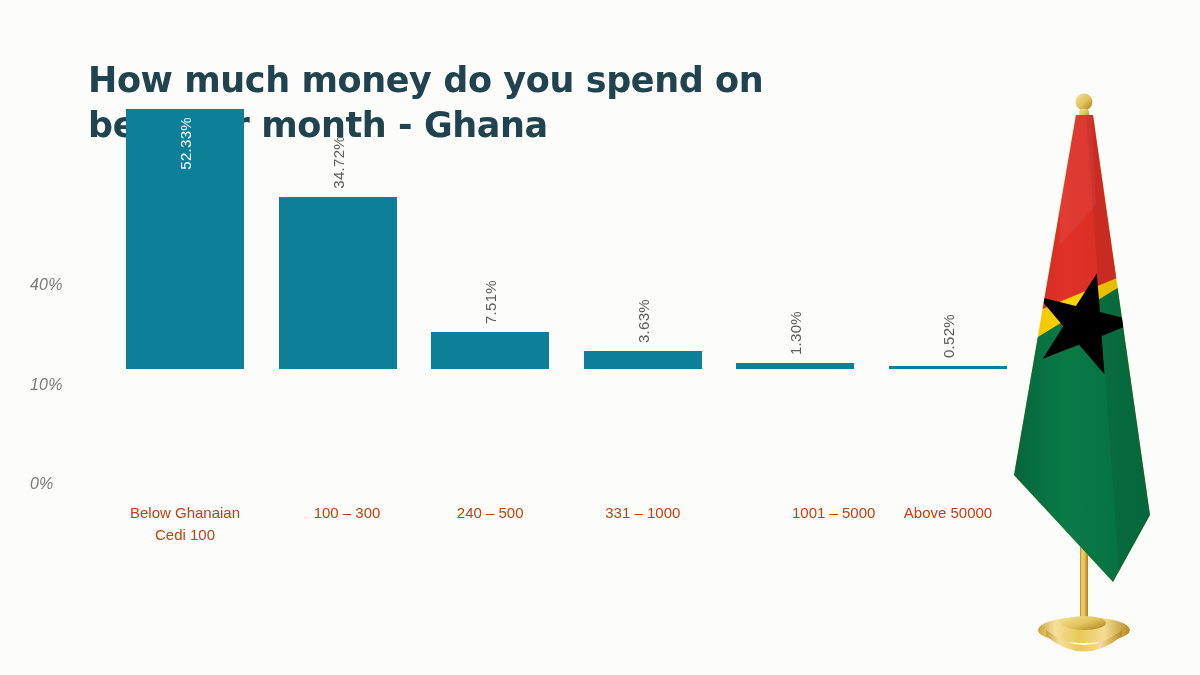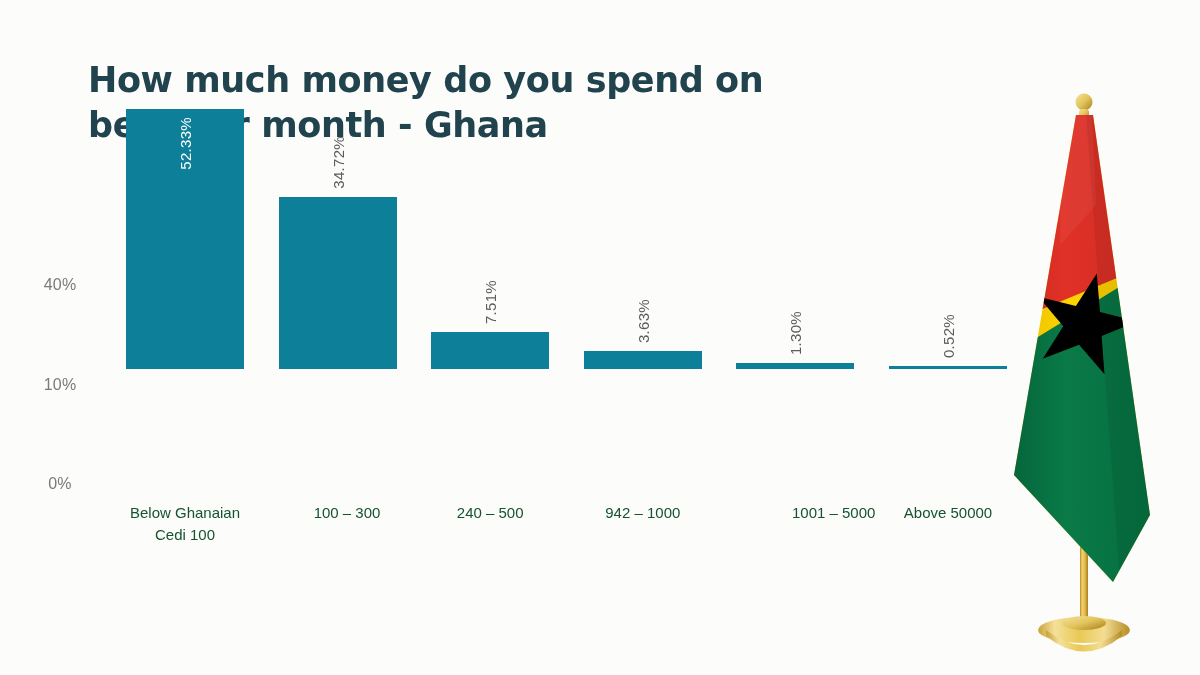--- a/index.html
+++ b/index.html
@@ -39,25 +39,26 @@
     position: absolute;
     left: 0;
     top: 0;
     width: 1010px;
     height: 560px;
   }
   .y-tick {
     position: absolute;
     right: 0;
     width: 60px;
-    text-align: center;
+    text-align: left;
     font-size: 16px;
     color: #7a7a7a;
     transform: translateY(-50%);
     letter-spacing: 0.2px;
+    font-style: italic;
   }
   #y-axis {
     position: absolute;
     left: 20px;
     top: 0;
     width: 70px;
     height: 560px;
   }
 
   .bar-slot {
@@ -89,21 +90,21 @@
   .bar-label.outside {
     color: #5c5c5c;
   }
   .cat-label {
     position: absolute;
     top: 502px;
     width: 160px;
     text-align: center;
     font-size: 15px;
     line-height: 1.45;
-    color: #14532d;
+    color: #c2410c;
     white-space: pre-line;
   }
 
   
   #flag {
     position: absolute;
     left: 1000px;
     top: 85px;
     width: 200px;
     height: 570px;
@@ -150,21 +151,21 @@
           <div class="bar" style="height: 3px; background: rgb(14, 127, 153);"></div>
           <div class="bar-label outside" style="bottom: 11px; color: rgb(92, 92, 92);">0.52%</div>
         </div>
       </div>
 
     <div id="categories">
         <div class="cat-label" style="left: 105px;">Below Ghanaian
 Cedi 100</div>
         <div class="cat-label" style="left: 267px;">100 – 300</div>
         <div class="cat-label" style="left: 410.2px;">240 – 500</div>
-        <div class="cat-label" style="left: 562.8px;">942 – 1000</div>
+        <div class="cat-label" style="left: 562.8px;">331 – 1000</div>
         <div class="cat-label" style="left: 715.4px; text-align: right;">1001 – 5000</div>
         <div class="cat-label" style="left: 868px;">Above 50000</div>
       </div>
   </div>
 
   <div id="flag">
     <svg viewBox="0 0 200 570" width="200" height="570" aria-hidden="true">
       <defs>
         <linearGradient id="goldPole" x1="0" y1="0" x2="1" y2="0">
           <stop offset="0%" stop-color="#b8891f"></stop>

